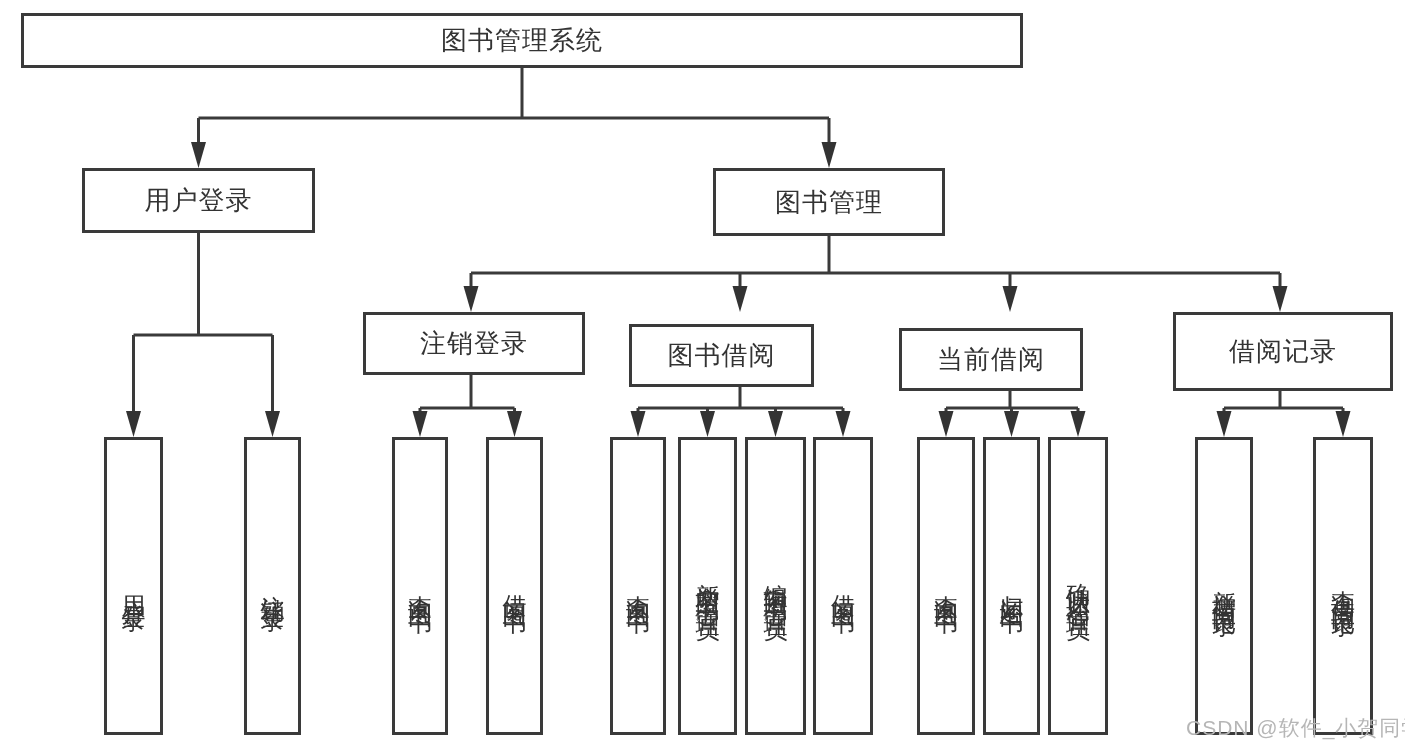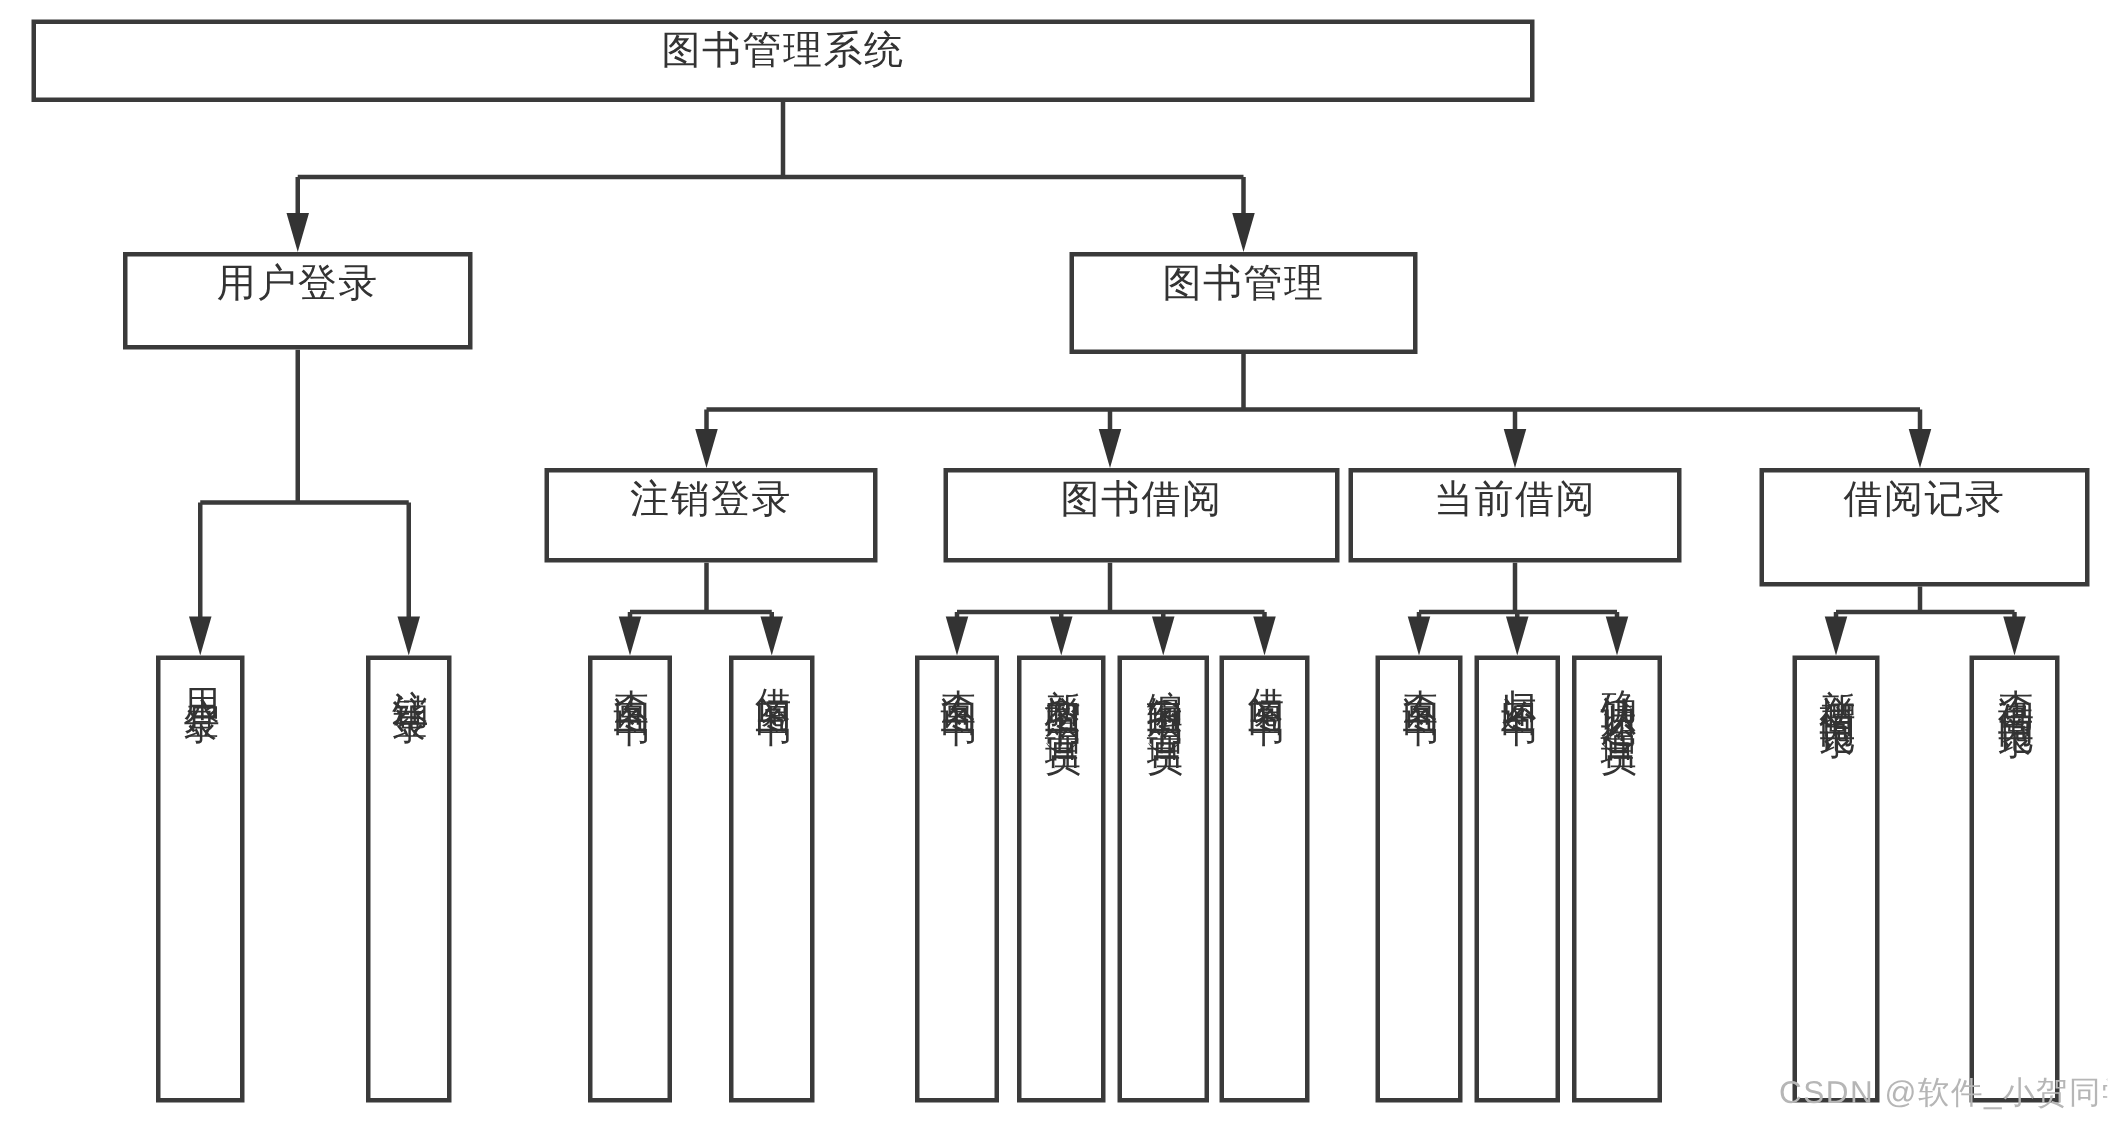--- a/index.html
+++ b/index.html
@@ -10,20 +10,21 @@
     font-family:"Liberation Sans","DejaVu Sans",sans-serif;
     overflow:hidden;
   }
   .connectors{position:absolute;left:0;top:0;}
   .node{
     position:absolute;
     box-sizing:border-box;
     border:3px solid var(--line,#3a3a3a);
     background:var(--boxfill,#fff);
     display:flex;
+    align-items:center;
     justify-content:center;
     color:var(--text,#333);
   }
   .node.h .lbl{
     font-size:26px;
     letter-spacing:1px;
     white-space:nowrap;
   }
   .node.v .lbl{
     writing-mode:vertical-rl;
@@ -87,24 +88,24 @@
   <div class="node h" style="left:82px;top:168px;width:233px;height:65px">
     <span class="lbl">用户登录</span>
   </div>
   <div class="node h" style="left:713px;top:168px;width:232px;height:68px">
     <span class="lbl">图书管理</span>
   </div>
 
   <div class="node h" style="left:363px;top:312px;width:222px;height:63px">
     <span class="lbl">注销登录</span>
   </div>
-  <div class="node h" style="left:629px;top:312px;width:264px;height:63px">
+  <div class="node h" style="left:629px;top:324px;width:185px;height:63px">
     <span class="lbl">图书借阅</span>
   </div>
-  <div class="node h" style="left:899px;top:312px;width:222px;height:63px">
+  <div class="node h" style="left:899px;top:328px;width:184px;height:63px">
     <span class="lbl">当前借阅</span>
   </div>
   <div class="node h" style="left:1173px;top:312px;width:220px;height:79px">
     <span class="lbl">借阅记录</span>
   </div>
 
   <div class="node v" style="left:104px;top:437px;width:59px;height:298px">
     <span class="lbl">用户登录</span>
   </div>
   <div class="node v" style="left:244px;top:437px;width:57px;height:298px">

